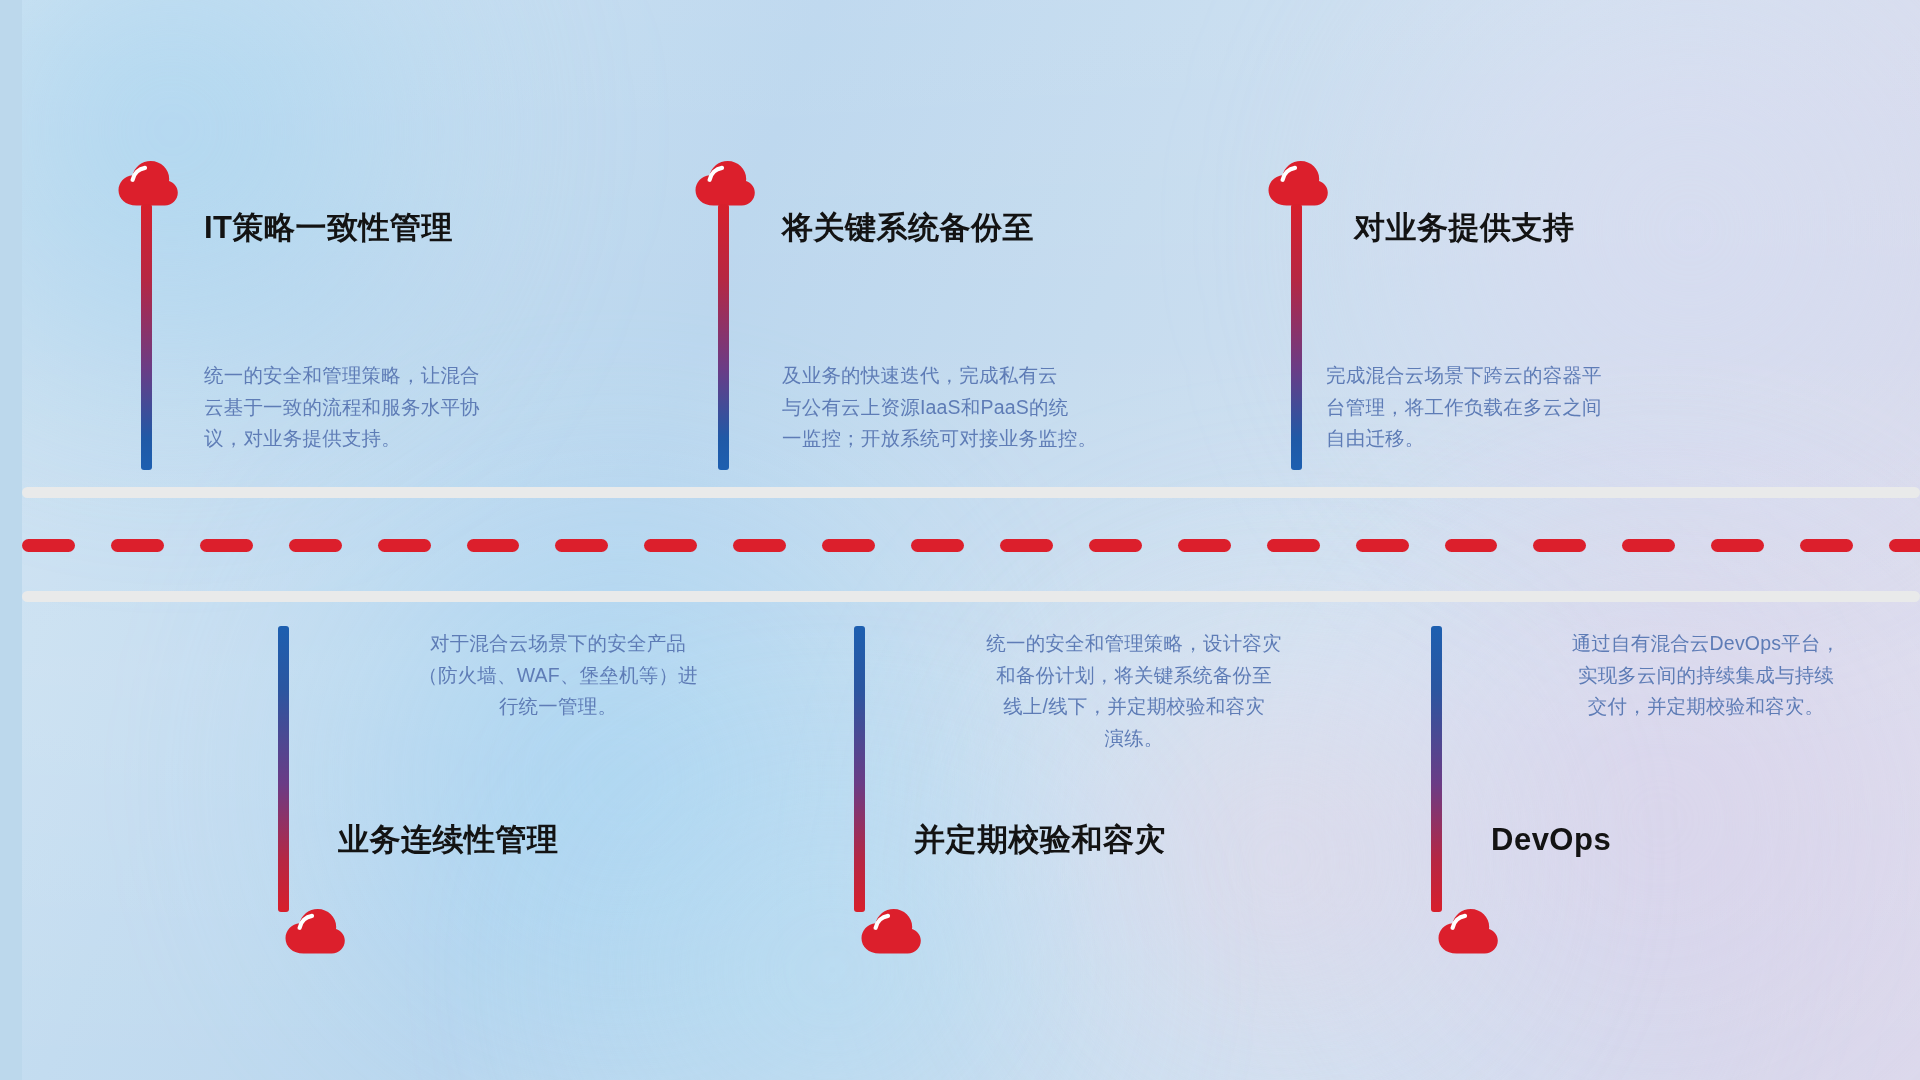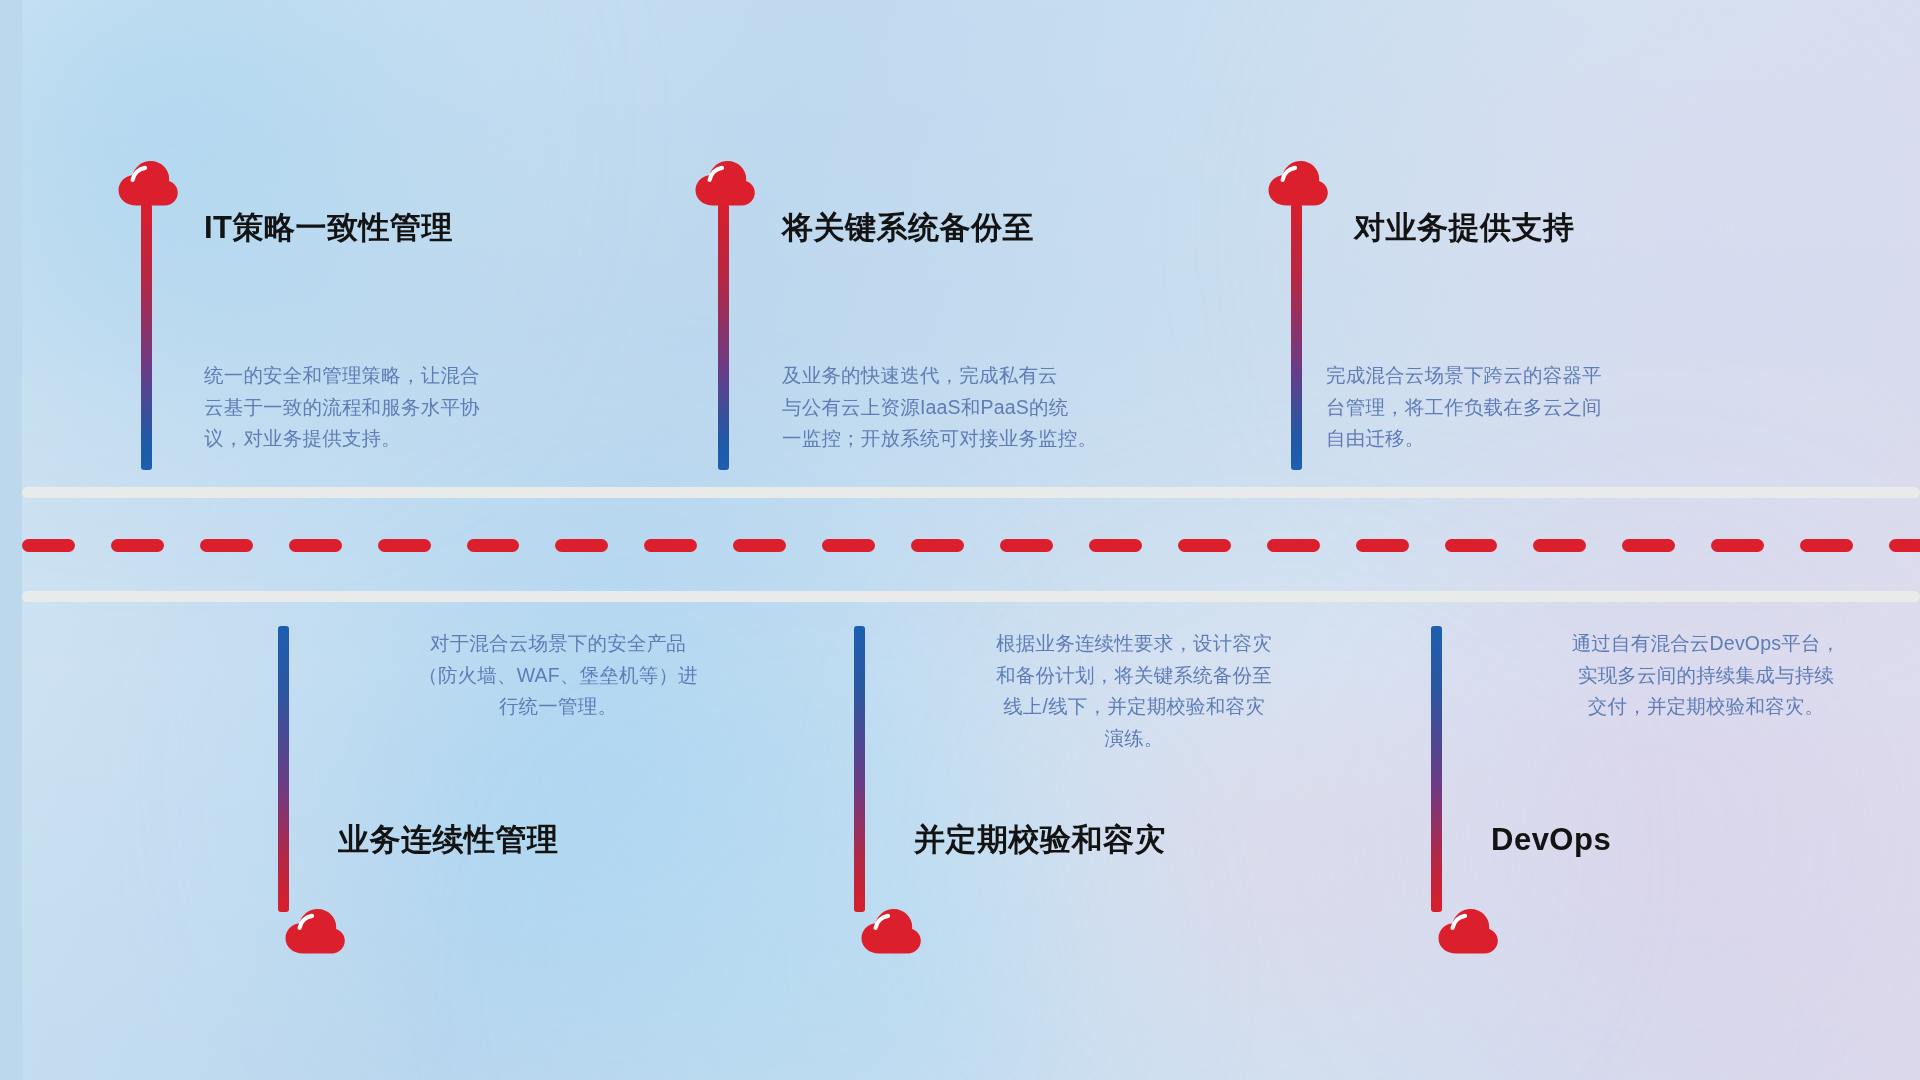--- a/index.html
+++ b/index.html
@@ -226,21 +226,21 @@
       <div class="stem" style="left:808px; top:24px; height:330px;">
         <span class="bar bar-bottom" style="top:0; height:286px;"></span>
         <span class="cloud" style="top:282px;">
           <svg viewBox="0 0 62 46" width="62" height="46" aria-hidden="true">
             <path d="M19.5 45.5 C8.6 45.5 1.5 38.6 1.5 30.2 C1.5 22.4 7.6 16.1 15.6 15.3 C17.4 7.0 24.9 1.0 33.7 1.0 C43.9 1.0 52.2 9.0 52.2 18.9 C52.2 19.6 52.1 20.3 52.0 21.0 C57.2 22.6 60.8 27.3 60.8 32.8 C60.8 39.7 55.0 45.5 47.7 45.5 Z" fill="#dc1f2c"></path>
             <path d="M15.6 19.8 C16.9 13.4 21.9 8.8 28.0 7.9" fill="none" stroke="#ffffff" stroke-width="4.2" stroke-linecap="round"></path>
           </svg>
         </span>
       </div>
       <div class="col-text" style="left:892px; top:26px; width:440px;">
-        <div class="body">根据业务连续性要求，设计容灾
+        <div class="body">统一的安全和管理策略，设计容灾
 和备份计划，将关键系统备份至
 线上/线下，并定期校验和容灾
 演练。</div>
       </div>
       <div class="col-text" style="left:892px; top:222px;">
         <div class="heading">并定期校验和容灾</div>
       </div>
     </div>
 
     <div class="col" style="left:0;">

